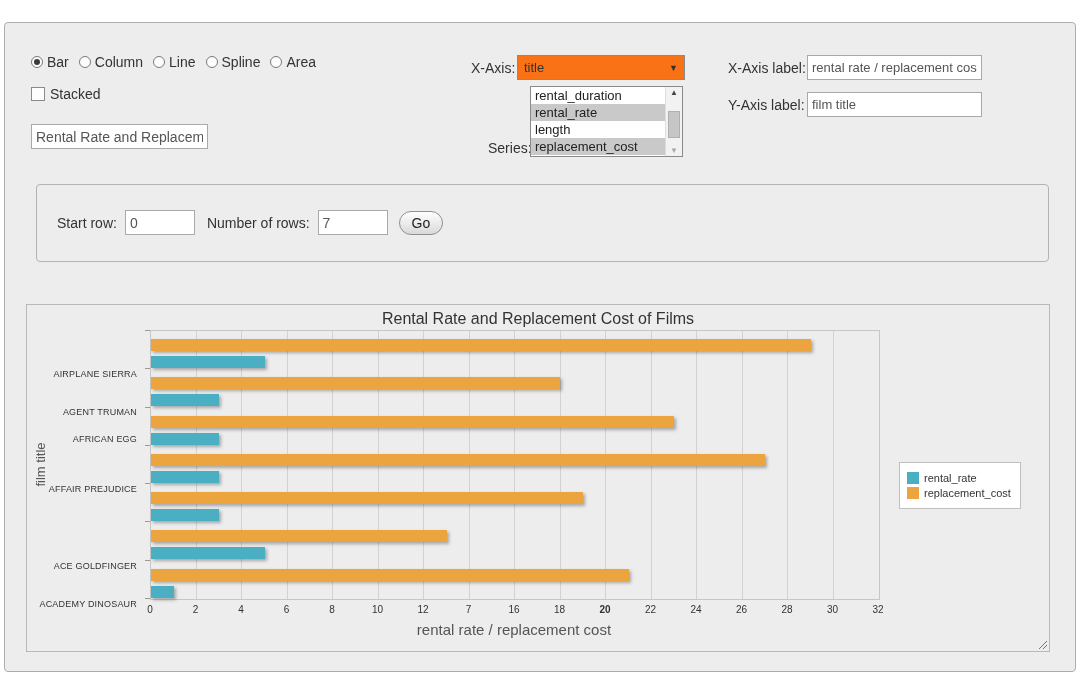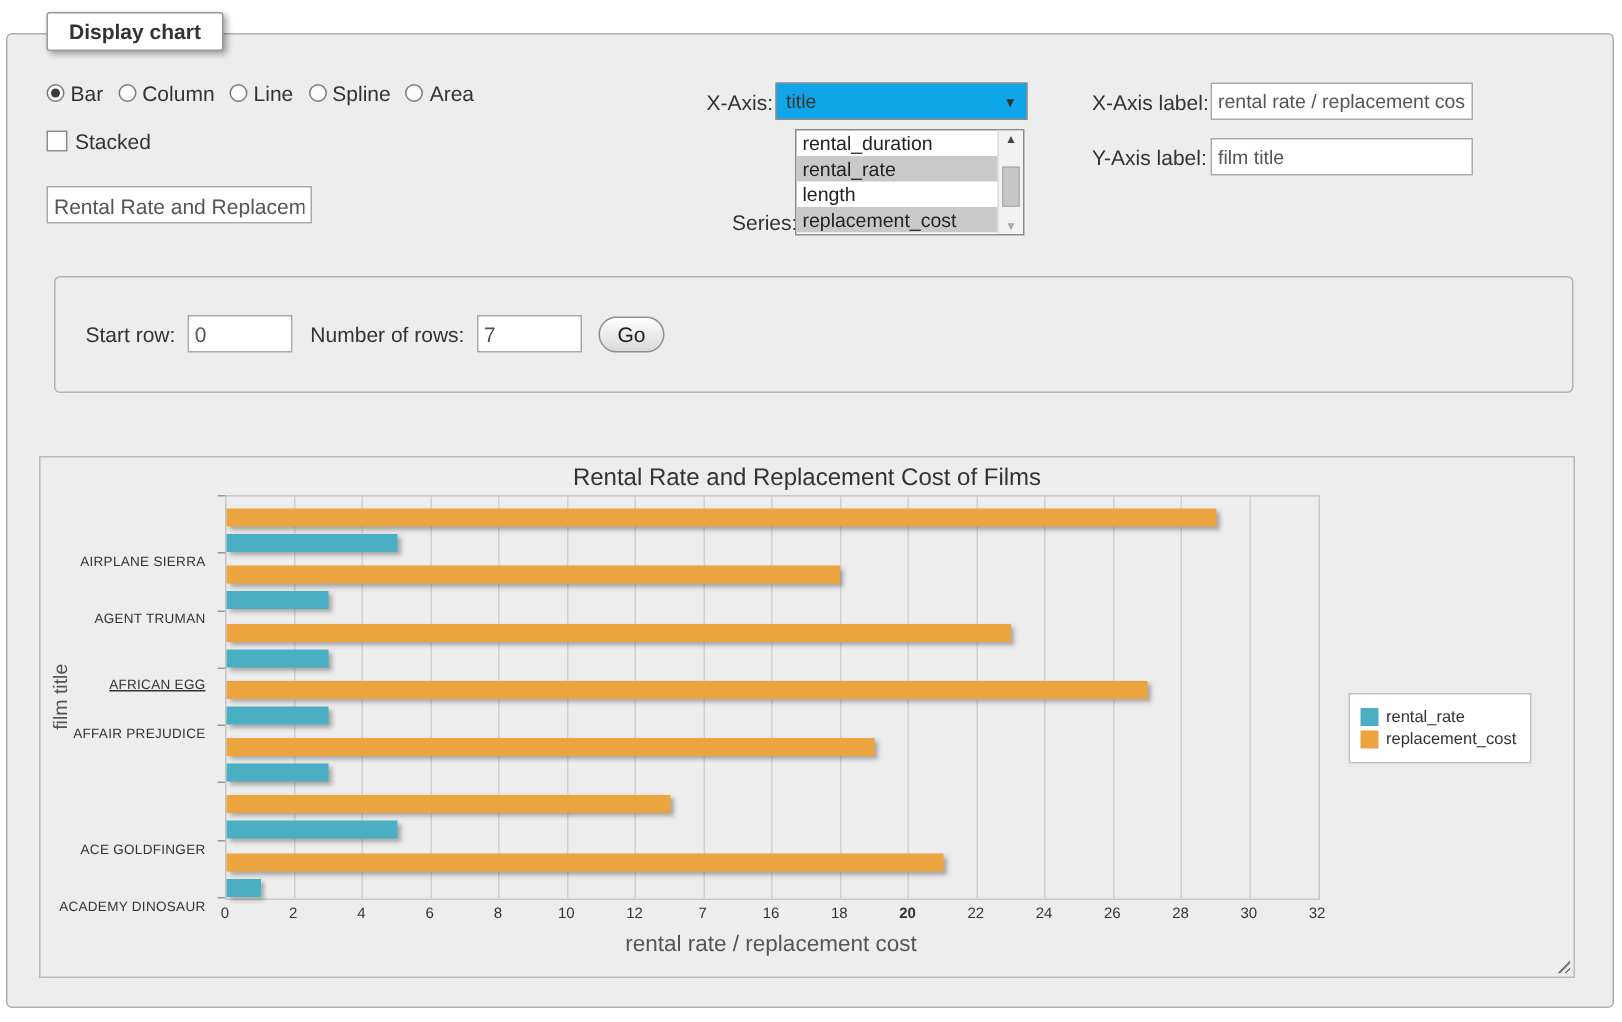--- a/index.html
+++ b/index.html
@@ -22,21 +22,21 @@
   .check-row{position:absolute;left:26px;top:63px;display:flex;align-items:center;font-size:14px;}
   .check-box{width:12px;height:12px;border:1px solid #8a8a8a;background:#fdfdfd;margin-right:5px;}
 
   .text-input{background:#fff;border:1px solid #a9a9a9;font-size:14px;color:#555;
               padding:3px 4px;box-sizing:border-box;white-space:nowrap;overflow:hidden;font-family:"Liberation Sans",sans-serif;}
   #film-title-input{position:absolute;left:26px;top:101px;width:177px;height:25px;}
 
   .ctl-label{position:absolute;font-size:14px;color:#333;}
 
   
-  .select-box{position:absolute;left:512px;top:32px;width:168px;height:25px;background:#0ea5e9;
+  .select-box{position:absolute;left:512px;top:32px;width:168px;height:25px;background:#f97316;
               border:1px solid #8a8a8a;display:flex;align-items:center;font-size:13px;color:#333;
               padding:0 6px;box-sizing:border-box;}
   .select-box .arrow{margin-left:auto;font-size:9px;color:#333;}
 
   
   .listbox{position:absolute;left:525px;top:63px;width:153px;height:71px;background:#fff;
            border:1px solid #8a8a8a;box-sizing:border-box;font-size:13px;overflow:hidden;}
   .listbox .opts{position:absolute;left:0;top:0;right:16px;bottom:0;}
   .listbox .opt{height:17px;line-height:17px;padding-left:4px;white-space:nowrap;color:#222;}
   .listbox .opt.sel{background:#c9c9c9;}
@@ -78,21 +78,20 @@
   .legend-item{display:flex;align-items:center;margin:3px 0;font-size:11px;color:#333;white-space:nowrap;}
   .legend-swatch{width:12px;height:12px;margin-right:5px;}
   .resize-handle{position:absolute;right:2px;bottom:2px;width:10px;height:10px;
       background:repeating-linear-gradient(135deg,transparent 0 2px,#777 2px 3px);
       clip-path:polygon(100% 0,100% 100%,0 100%);}
 </style>
 </head>
 <body>
 
 <div class="panel">
-  <div class="legend-box">Display chart</div>
 
   <div class="radio-row" id="chart-type-group">
       <span class="radio-item">
         <span class="radio-dot checked"></span>
         <span>Bar</span>
       </span>
       <span class="radio-item">
         <span class="radio-dot"></span>
         <span>Column</span>
       </span>
@@ -153,21 +152,21 @@
       <button class="go-btn">Go</button>
     </div>
   </div>
 
   <div class="chart-box">
     <div class="chart-title">Rental Rate and Replacement Cost of Films</div>
     <div class="yaxis-title">film title</div>
     <div class="cat-labels" id="cat-labels">
         <div class="cat-label" style="top: 25px; height: 38.2857px;">AIRPLANE SIERRA</div>
         <div class="cat-label" style="top: 63.2857px; height: 38.2857px;">AGENT TRUMAN</div>
-        <div class="cat-label" style="top: 107px; height: 38.2857px; text-decoration: underline;">AFRICAN EGG</div>
+        <div class="cat-label" style="top: 90px; height: 38.2857px;">AFRICAN EGG</div>
         <div class="cat-label" style="top: 139.857px; height: 38.2857px;">AFFAIR PREJUDICE</div>
         <div class="cat-label" style="top: 216.429px; height: 38.2857px;">ACE GOLDFINGER</div>
         <div class="cat-label" style="top: 254.714px; height: 38.2857px;">ACADEMY DINOSAUR</div>
       </div>
     <div class="plot" id="plot-area">
         <div class="gridline" style="left: calc(6.25% - 1px);"></div>
         <div class="gridline" style="left: calc(12.5% - 1px);"></div>
         <div class="gridline" style="left: calc(18.75% - 1px);"></div>
         <div class="gridline" style="left: calc(25% - 1px);"></div>
         <div class="gridline" style="left: calc(31.25% - 1px);"></div>

